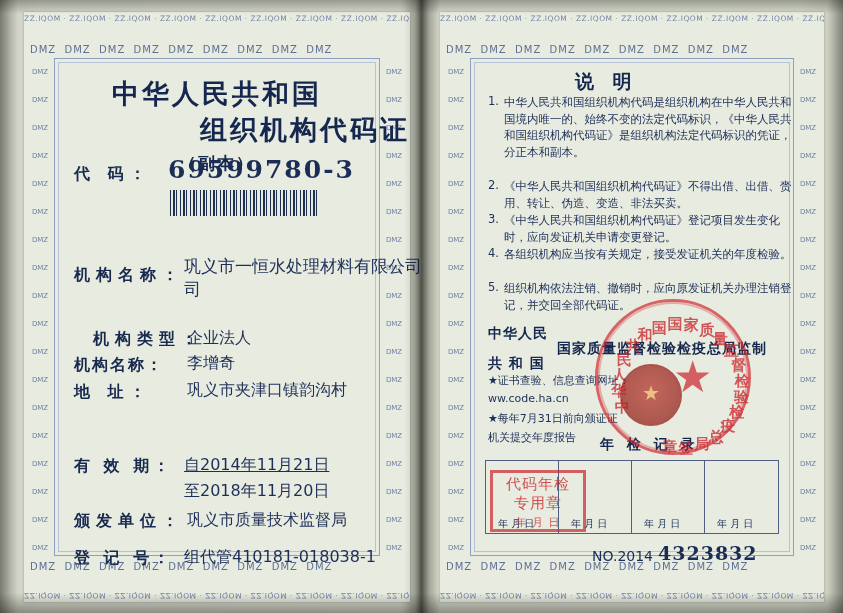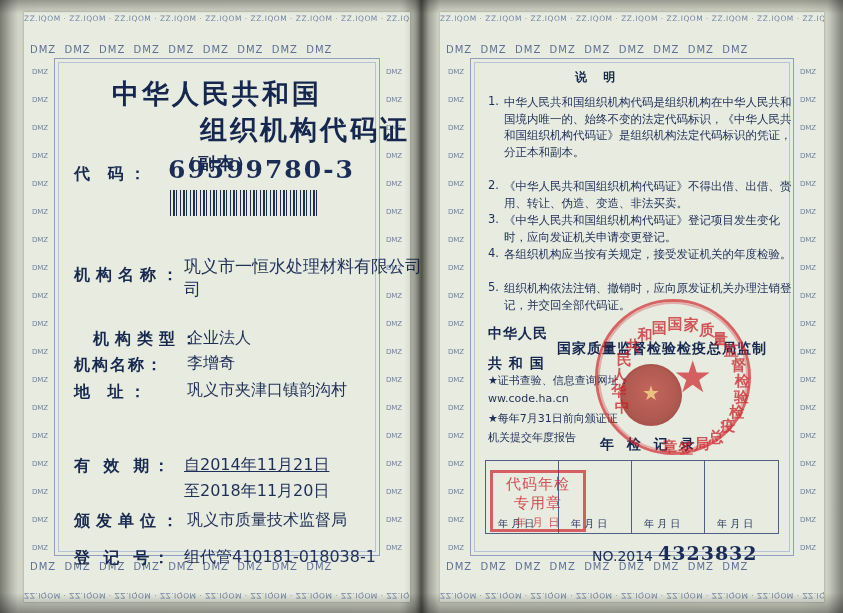--- a/index.html
+++ b/index.html
@@ -169,21 +169,21 @@
   .nv {
     position: absolute;
     font-size: 16px;
     color: #1d2e58;
     white-space: nowrap;
   }
 
   
   .shuoming {
     position: absolute;
-    font-size: 12px;
+    font-size: 19px;
     font-weight: bold;
     letter-spacing: 6px;
     color: #16274f;
   }
   .note-item {
     position: absolute;
     font-size: 11.5px;
     line-height: 16.5px;
     color: #1d2e58;
     width: 290px;

